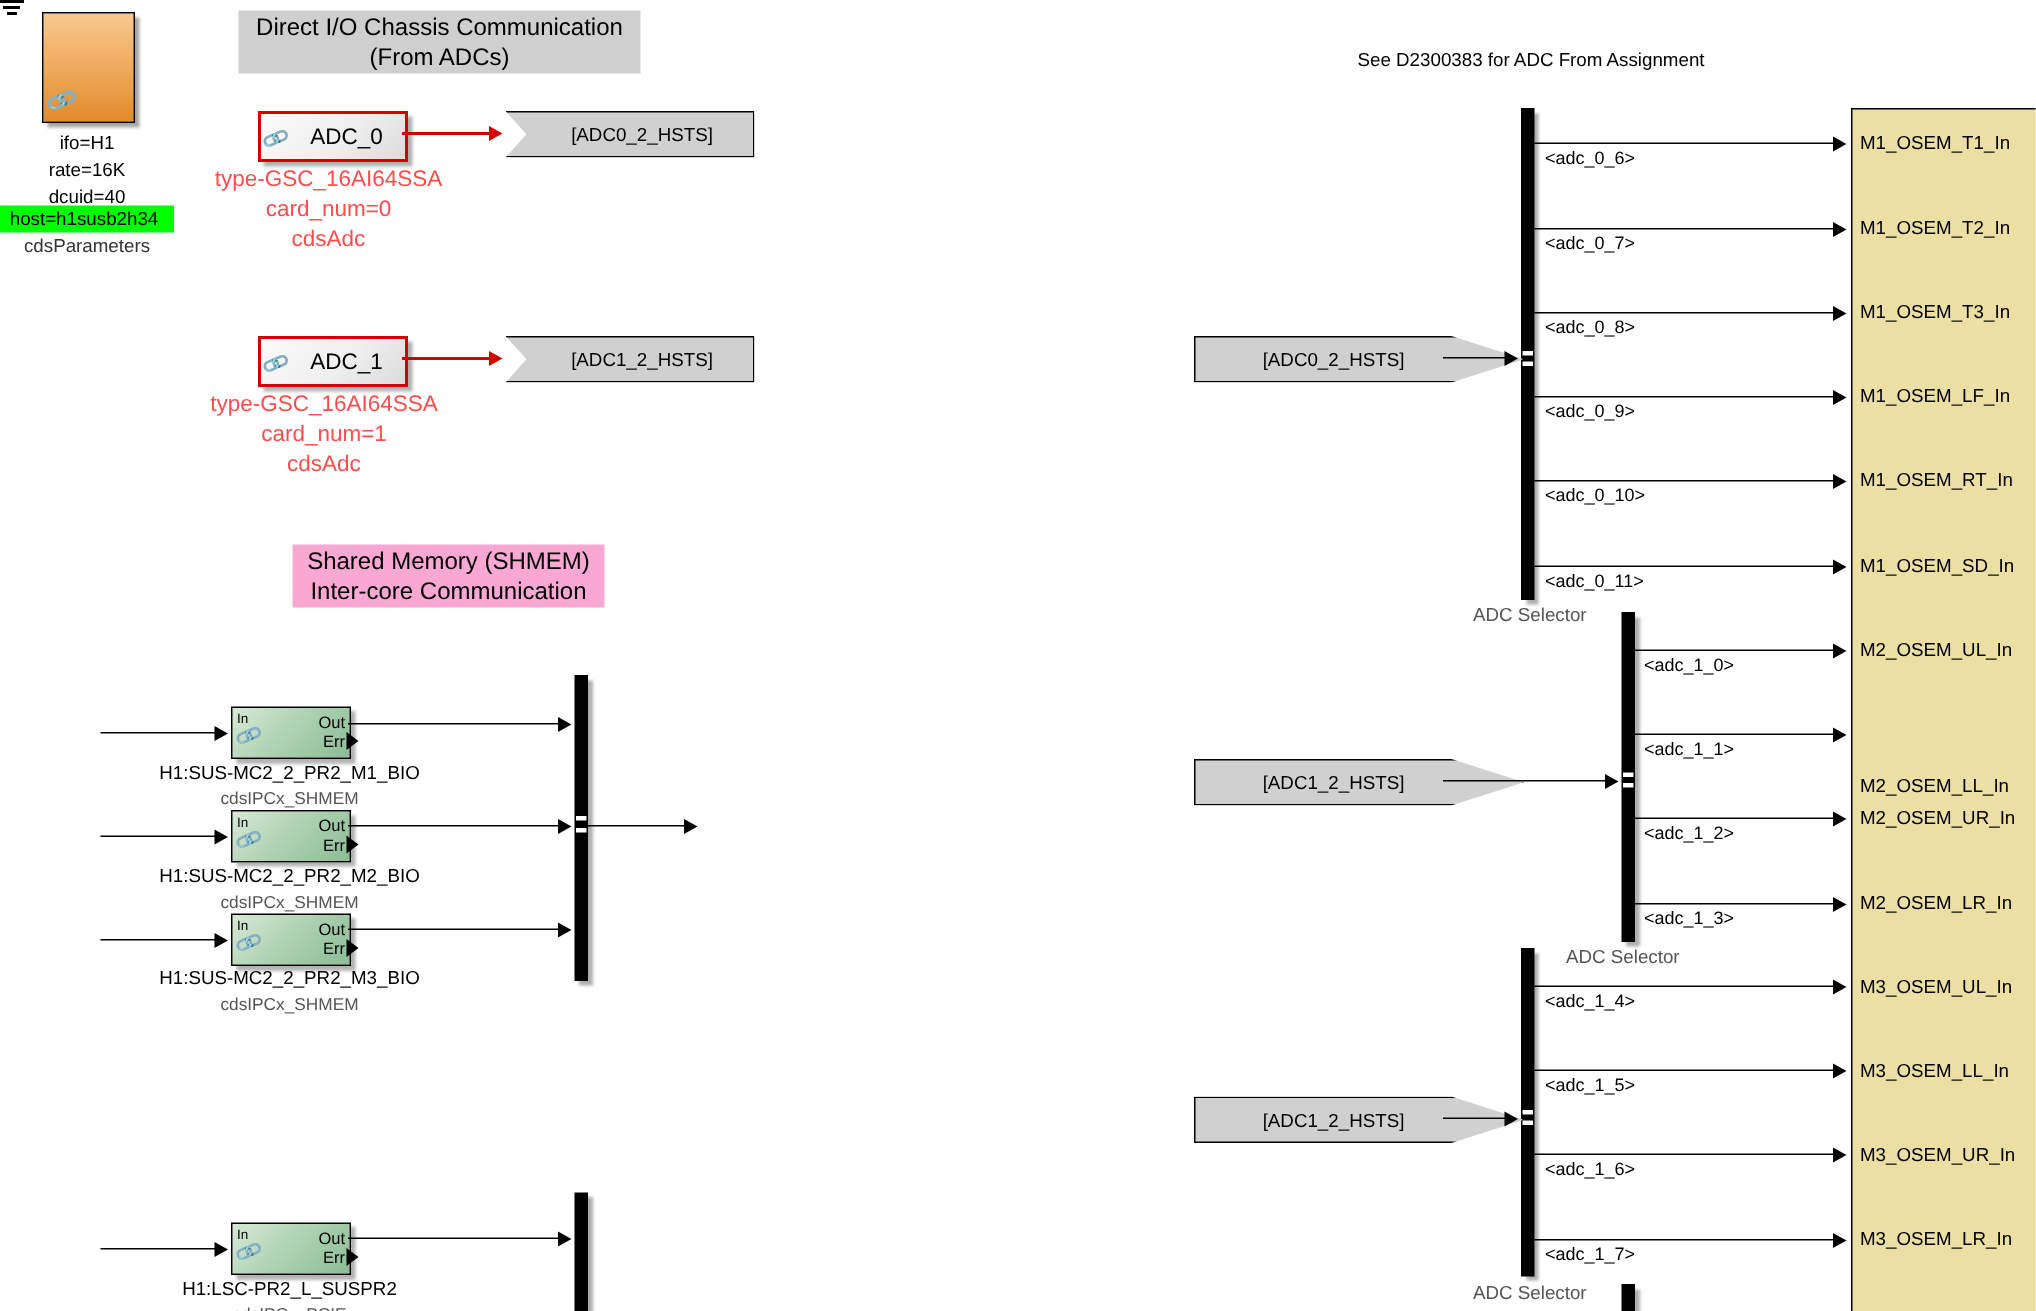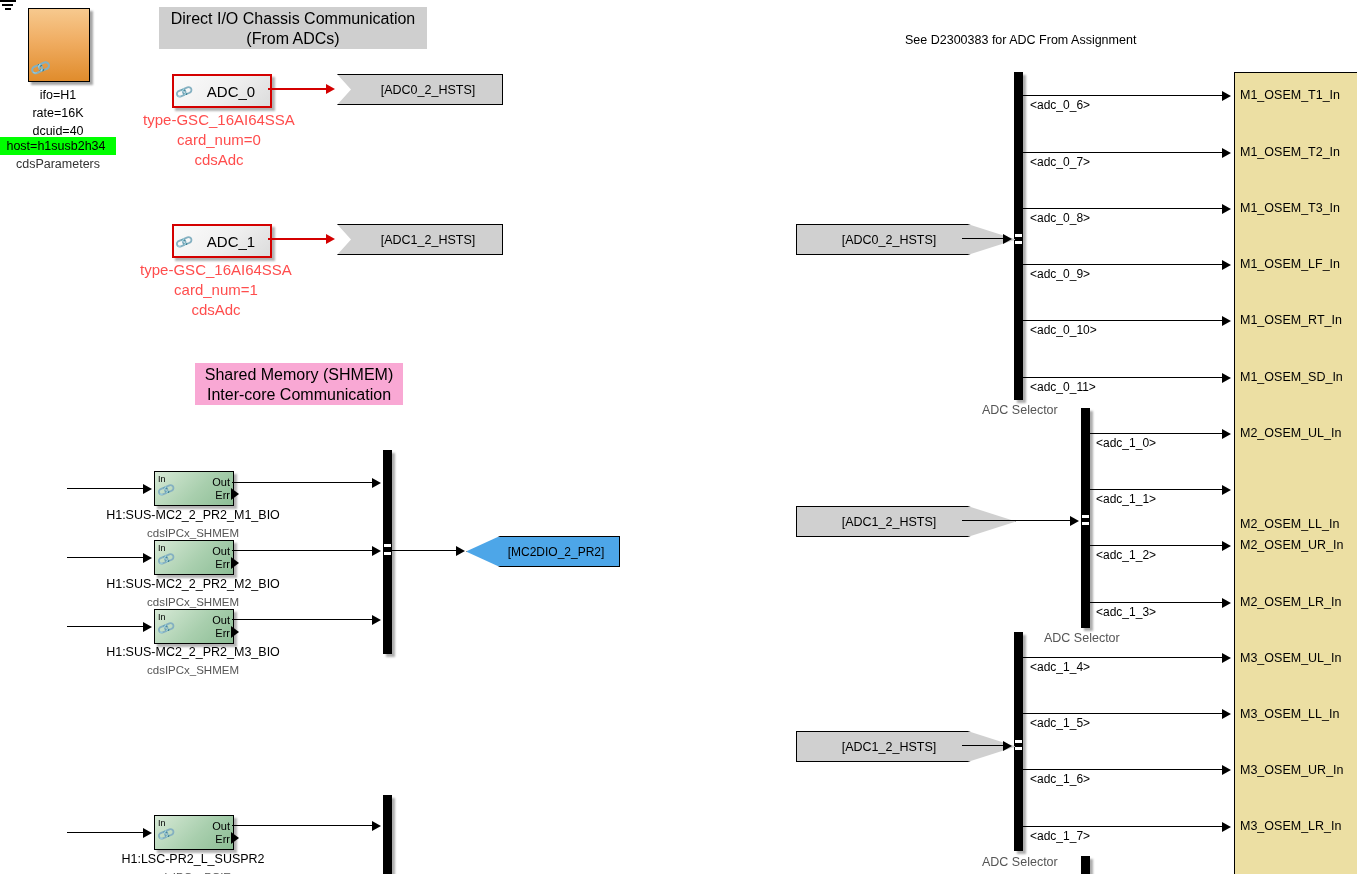--- a/index.html
+++ b/index.html
@@ -185,23 +185,20 @@
 
   <div class="note note-green" style="left:195px;top:363px;width:208px;height:40px;padding-top:2px;">Shared Memory (SHMEM)
 Inter-core Communication</div>
 
   <div class="bar" style="left:383px;top:450px;width:9px;height:204px;"></div>
   <div class="bar-port" style="left:384px;top:544px;"></div>
   <div class="bar-port" style="left:384px;top:552px;"></div>
 
   <div class="wire wire-h" style="left:392px;top:550px;width:65px;"></div>
   <div class="arrow" style="left:456px;top:546px;"></div>
-  <div class="tag tag-from blue" style="left:466px;top:536px;width:126px;height:29px;">
-    <span style="font-size:12px;">[MC2DIO_2_PR2]</span>
-  </div>
 
   <div class="gnd" style="left:59px;top:487px;width:16px;height:9px;">
     <span style="top:0px;width:16px;"></span>
     <span style="top:4px;width:11px;left:2px;"></span>
     <span style="top:8px;width:6px;left:5px;"></span>
   </div>
   <div class="wire wire-h" style="left:67px;top:488px;width:77px;"></div>
   <div class="arrow" style="left:143px;top:484px;"></div>
   <div class="ipc-block" style="left:154px;top:471px;width:78px;height:33px;">
     <span class="ipc-in">In</span>

